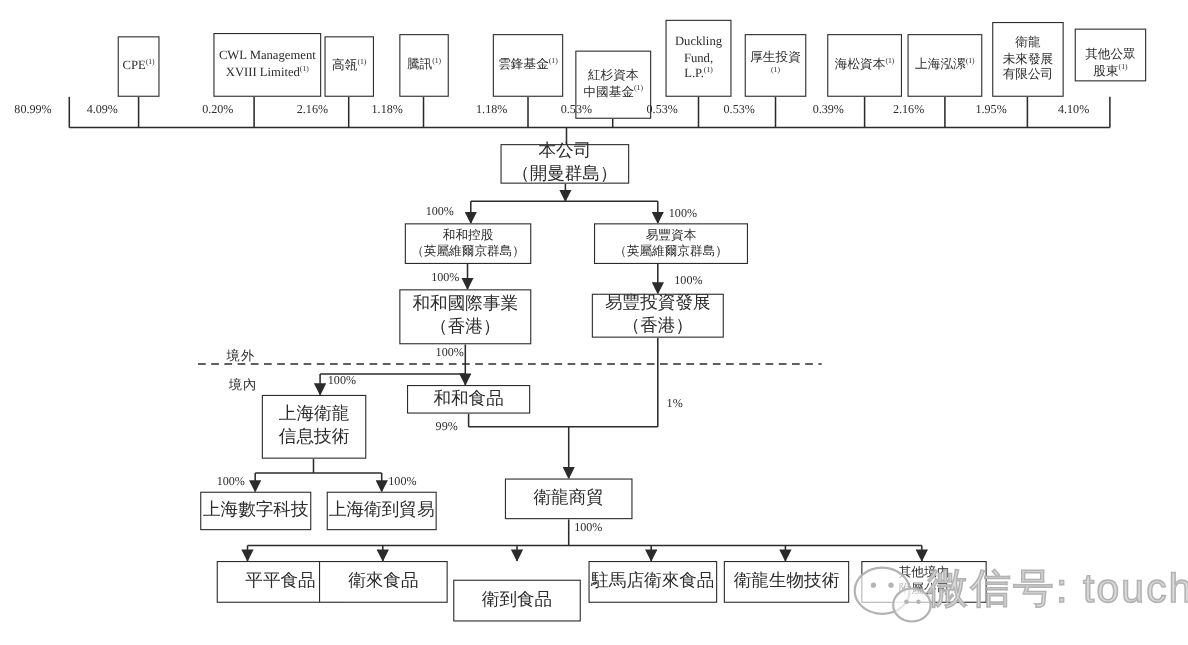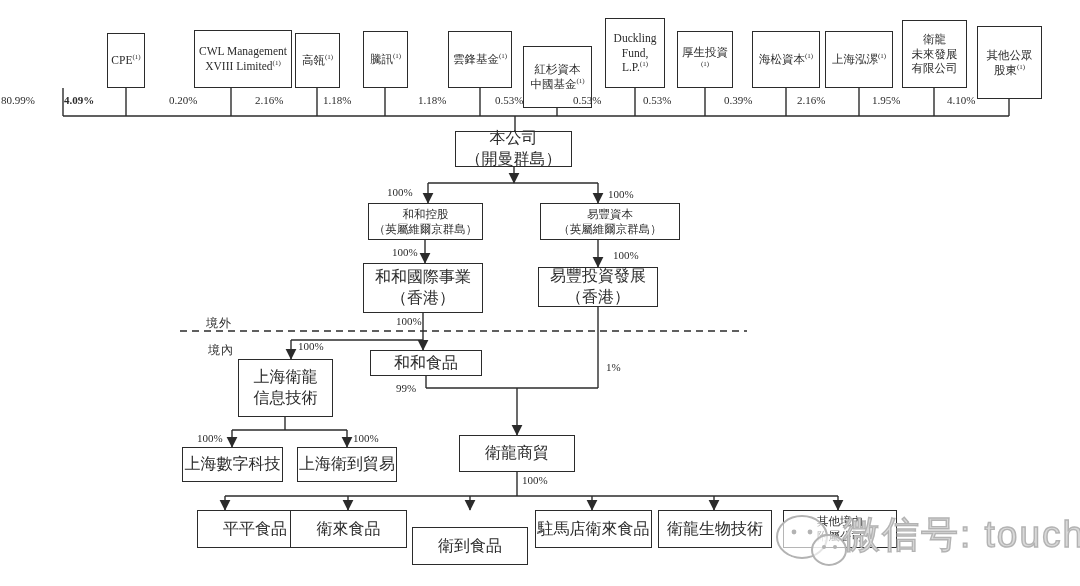--- a/index.html
+++ b/index.html
@@ -14,21 +14,21 @@
     box-sizing:border-box;
     font-size:11.5px;line-height:1.3;
   }
   .node .lbl{white-space:pre-line;}
   .node sup{font-size:7px;line-height:0;vertical-align:super;}
   .mid{font-size:16px;}
   .pct{
     position:absolute;font-size:11px;line-height:1;color:#2b2b2b;
     white-space:nowrap;
   }
-  .pct.r{text-align:left;width:58px;}
+  .pct.r{text-align:center;width:58px;}
   .zone{position:absolute;font-size:12px;letter-spacing:1px;color:#2b2b2b;}
   #lines{position:absolute;left:0;top:0;pointer-events:none;}
   .wm-text{
     position:absolute;left:843px;top:509px;
     font-family:"Liberation Sans","DejaVu Sans",sans-serif;
     font-size:37px;line-height:1.4;letter-spacing:2px;
     color:#d9d9d9;
     -webkit-text-stroke:1.4px #b3b3b3;
     white-space:nowrap;
   }
@@ -132,27 +132,27 @@
       <span><span class="lbl">海松資本</span><sup>(1)</sup></span>
     </div>
   <div class="node" style="left:825px;top:31px;width:68px;height:57px;">
       <span><span class="lbl">上海泓漯</span><sup>(1)</sup></span>
     </div>
   <div class="node" style="left:902px;top:20px;width:65px;height:68px;">
       <span><span class="lbl">衛龍
 未來發展
 有限公司</span><sup></sup></span>
     </div>
-  <div class="node" style="left:977px;top:26px;width:65px;height:73px;">
+  <div class="node" style="left:977px;top:26px;width:65px;height:48px;align-items:flex-end;">
       <span><span class="lbl">其他公眾
 股東</span><sup>(1)</sup></span>
     </div>
 
   <div class="pct r" style="left:1px;top:95px;">80.99%</div>
-  <div class="pct r" style="left:64px;top:95px;font-weight:bold;">4.09%</div>
+  <div class="pct r" style="left:64px;top:95px;">4.09%</div>
   <div class="pct r" style="left:169px;top:95px;">0.20%</div>
   <div class="pct r" style="left:255px;top:95px;">2.16%</div>
   <div class="pct r" style="left:323px;top:95px;">1.18%</div>
   <div class="pct r" style="left:418px;top:95px;">1.18%</div>
   <div class="pct r" style="left:495px;top:95px;">0.53%</div>
   <div class="pct r" style="left:573px;top:95px;">0.53%</div>
   <div class="pct r" style="left:643px;top:95px;">0.53%</div>
   <div class="pct r" style="left:724px;top:95px;">0.39%</div>
   <div class="pct r" style="left:797px;top:95px;">2.16%</div>
   <div class="pct r" style="left:872px;top:95px;">1.95%</div>

